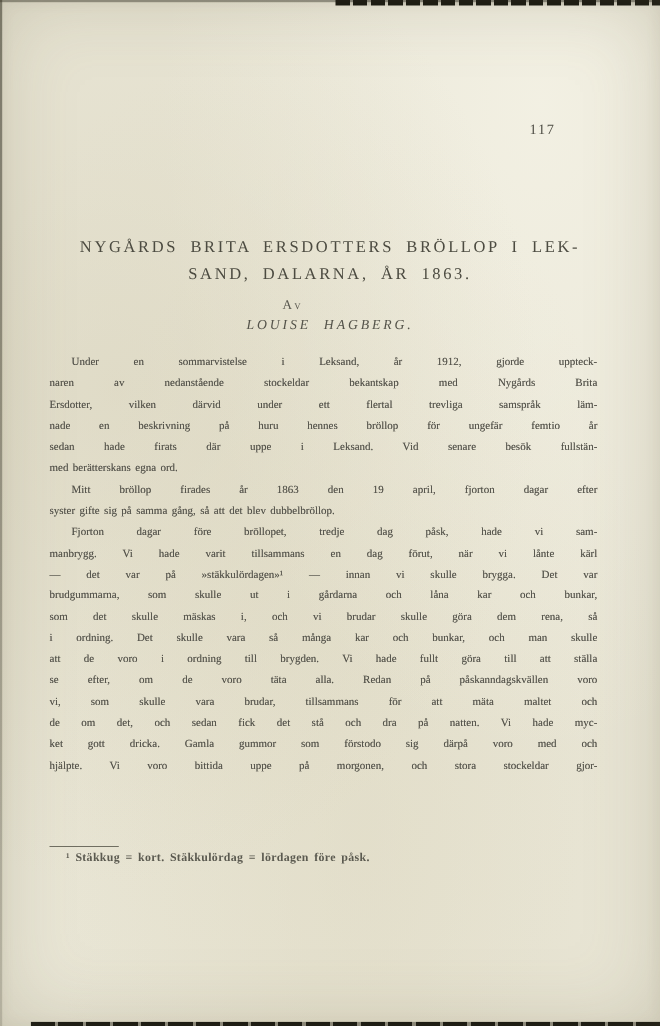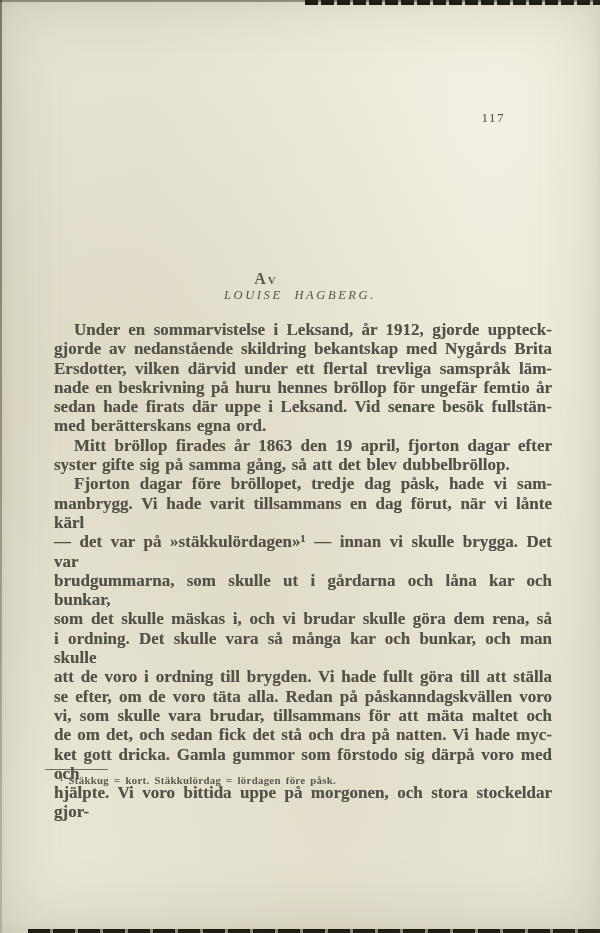--- a/index.html
+++ b/index.html
@@ -24,27 +24,27 @@
     background:repeating-linear-gradient(90deg,#14140e 0 22px, rgba(20,20,14,.4) 22px 25px);}
   .edge-left{position:absolute;top:0;bottom:0;left:0;width:2px;
     background:linear-gradient(rgba(40,40,30,.55), rgba(40,40,30,.18));}
 
   .page-number{position:absolute;top:70px;left:425px;width:80px;text-align:right;
     font-size:13px;letter-spacing:1.5px;color:#4e4d44;margin-top:40px;}
 
   .title{position:absolute;top:213px;left:28px;width:544px;text-align:center;
     font-size:15px;line-height:25px;letter-spacing:2.4px;word-spacing:5px;color:#4c4b41;}
   .byline-prefix{position:absolute;top:270px;left:0;width:532px;text-align:center;
-    font-size:16px;letter-spacing:2px;font-variant:small-caps;color:#5a5950;font-weight:bold;}
+    font-size:12px;letter-spacing:2px;font-variant:small-caps;color:#5a5950;}
   .author{position:absolute;top:288px;left:0;width:600px;text-align:center;
     font-size:12.5px;font-style:italic;letter-spacing:2.6px;word-spacing:6px;color:#54534a;}
 
-  .bodytext{position:absolute;top:320px;left:54px;width:498px;
-    font-size:17px;line-height:19.3px;word-spacing:1.5px;color:#53524a;
-    text-shadow:0 0 .5px rgba(83,82,74,.55);font-weight:bold;}
+  .bodytext{position:absolute;top:320px;left:45px;width:498px;
+    font-size:10px;line-height:19.3px;word-spacing:1.5px;color:#53524a;
+    text-shadow:0 0 .5px rgba(83,82,74,.55);}
   .ln{text-align:justify;text-align-last:justify;}
   .ln.short{text-align:right;text-align-last:left;}
   .ln.indent{text-indent:20px;}
 
   .footnote-rule{position:absolute;top:769px;left:45px;width:63px;height:0;
     border-top:1.2px solid rgba(90,89,78,.85);}
   .footnote{position:absolute;top:774px;left:45px;width:498px;
     font-size:10.8px;letter-spacing:.3px;text-indent:15px;color:#5b5a50;
     word-spacing:2px;font-weight:bold;}
 </style>
@@ -53,27 +53,31 @@
 
 <div class="page">
 
   <div class="edge-top-line"></div>
   <div class="edge-top-dashes"></div>
   <div class="edge-left"></div>
   <div class="edge-bottom"></div>
 
   <div class="page-number">117</div>
 
+  <div class="title">
+    <div>NYGÅRDS BRITA ERSDOTTERS BRÖLLOP I LEK-</div>
+    <div>SAND, DALARNA, ÅR 1863.</div>
+  </div>
 
   <div class="byline-prefix">Av</div>
   <div class="author">LOUISE HAGBERG.</div>
 
   <div class="bodytext">
     <div class="ln indent">Under en sommarvistelse i Leksand, år 1912, gjorde uppteck-</div>
-    <div class="ln">gjorde av nedanstående skildring bekantskap med Nygårds Brita</div>
+    <div class="ln">naren av nedanstående stockeldar bekantskap med Nygårds Brita</div>
     <div class="ln">Ersdotter, vilken därvid under ett flertal trevliga samspråk läm-</div>
     <div class="ln">nade en beskrivning på huru hennes bröllop för ungefär femtio år</div>
     <div class="ln">sedan hade firats där uppe i Leksand.  Vid senare besök fullstän-</div>
     <div class="ln short">med berätterskans egna ord.</div>
 
     <div class="ln indent">Mitt bröllop firades år 1863 den 19 april, fjorton dagar efter</div>
     <div class="ln short">syster gifte sig på samma gång, så att det blev dubbelbröllop.</div>
 
     <div class="ln indent">Fjorton dagar före bröllopet, tredje dag påsk, hade vi sam-</div>
     <div class="ln">manbrygg.  Vi hade varit tillsammans en dag förut, när vi lånte kärl</div>

